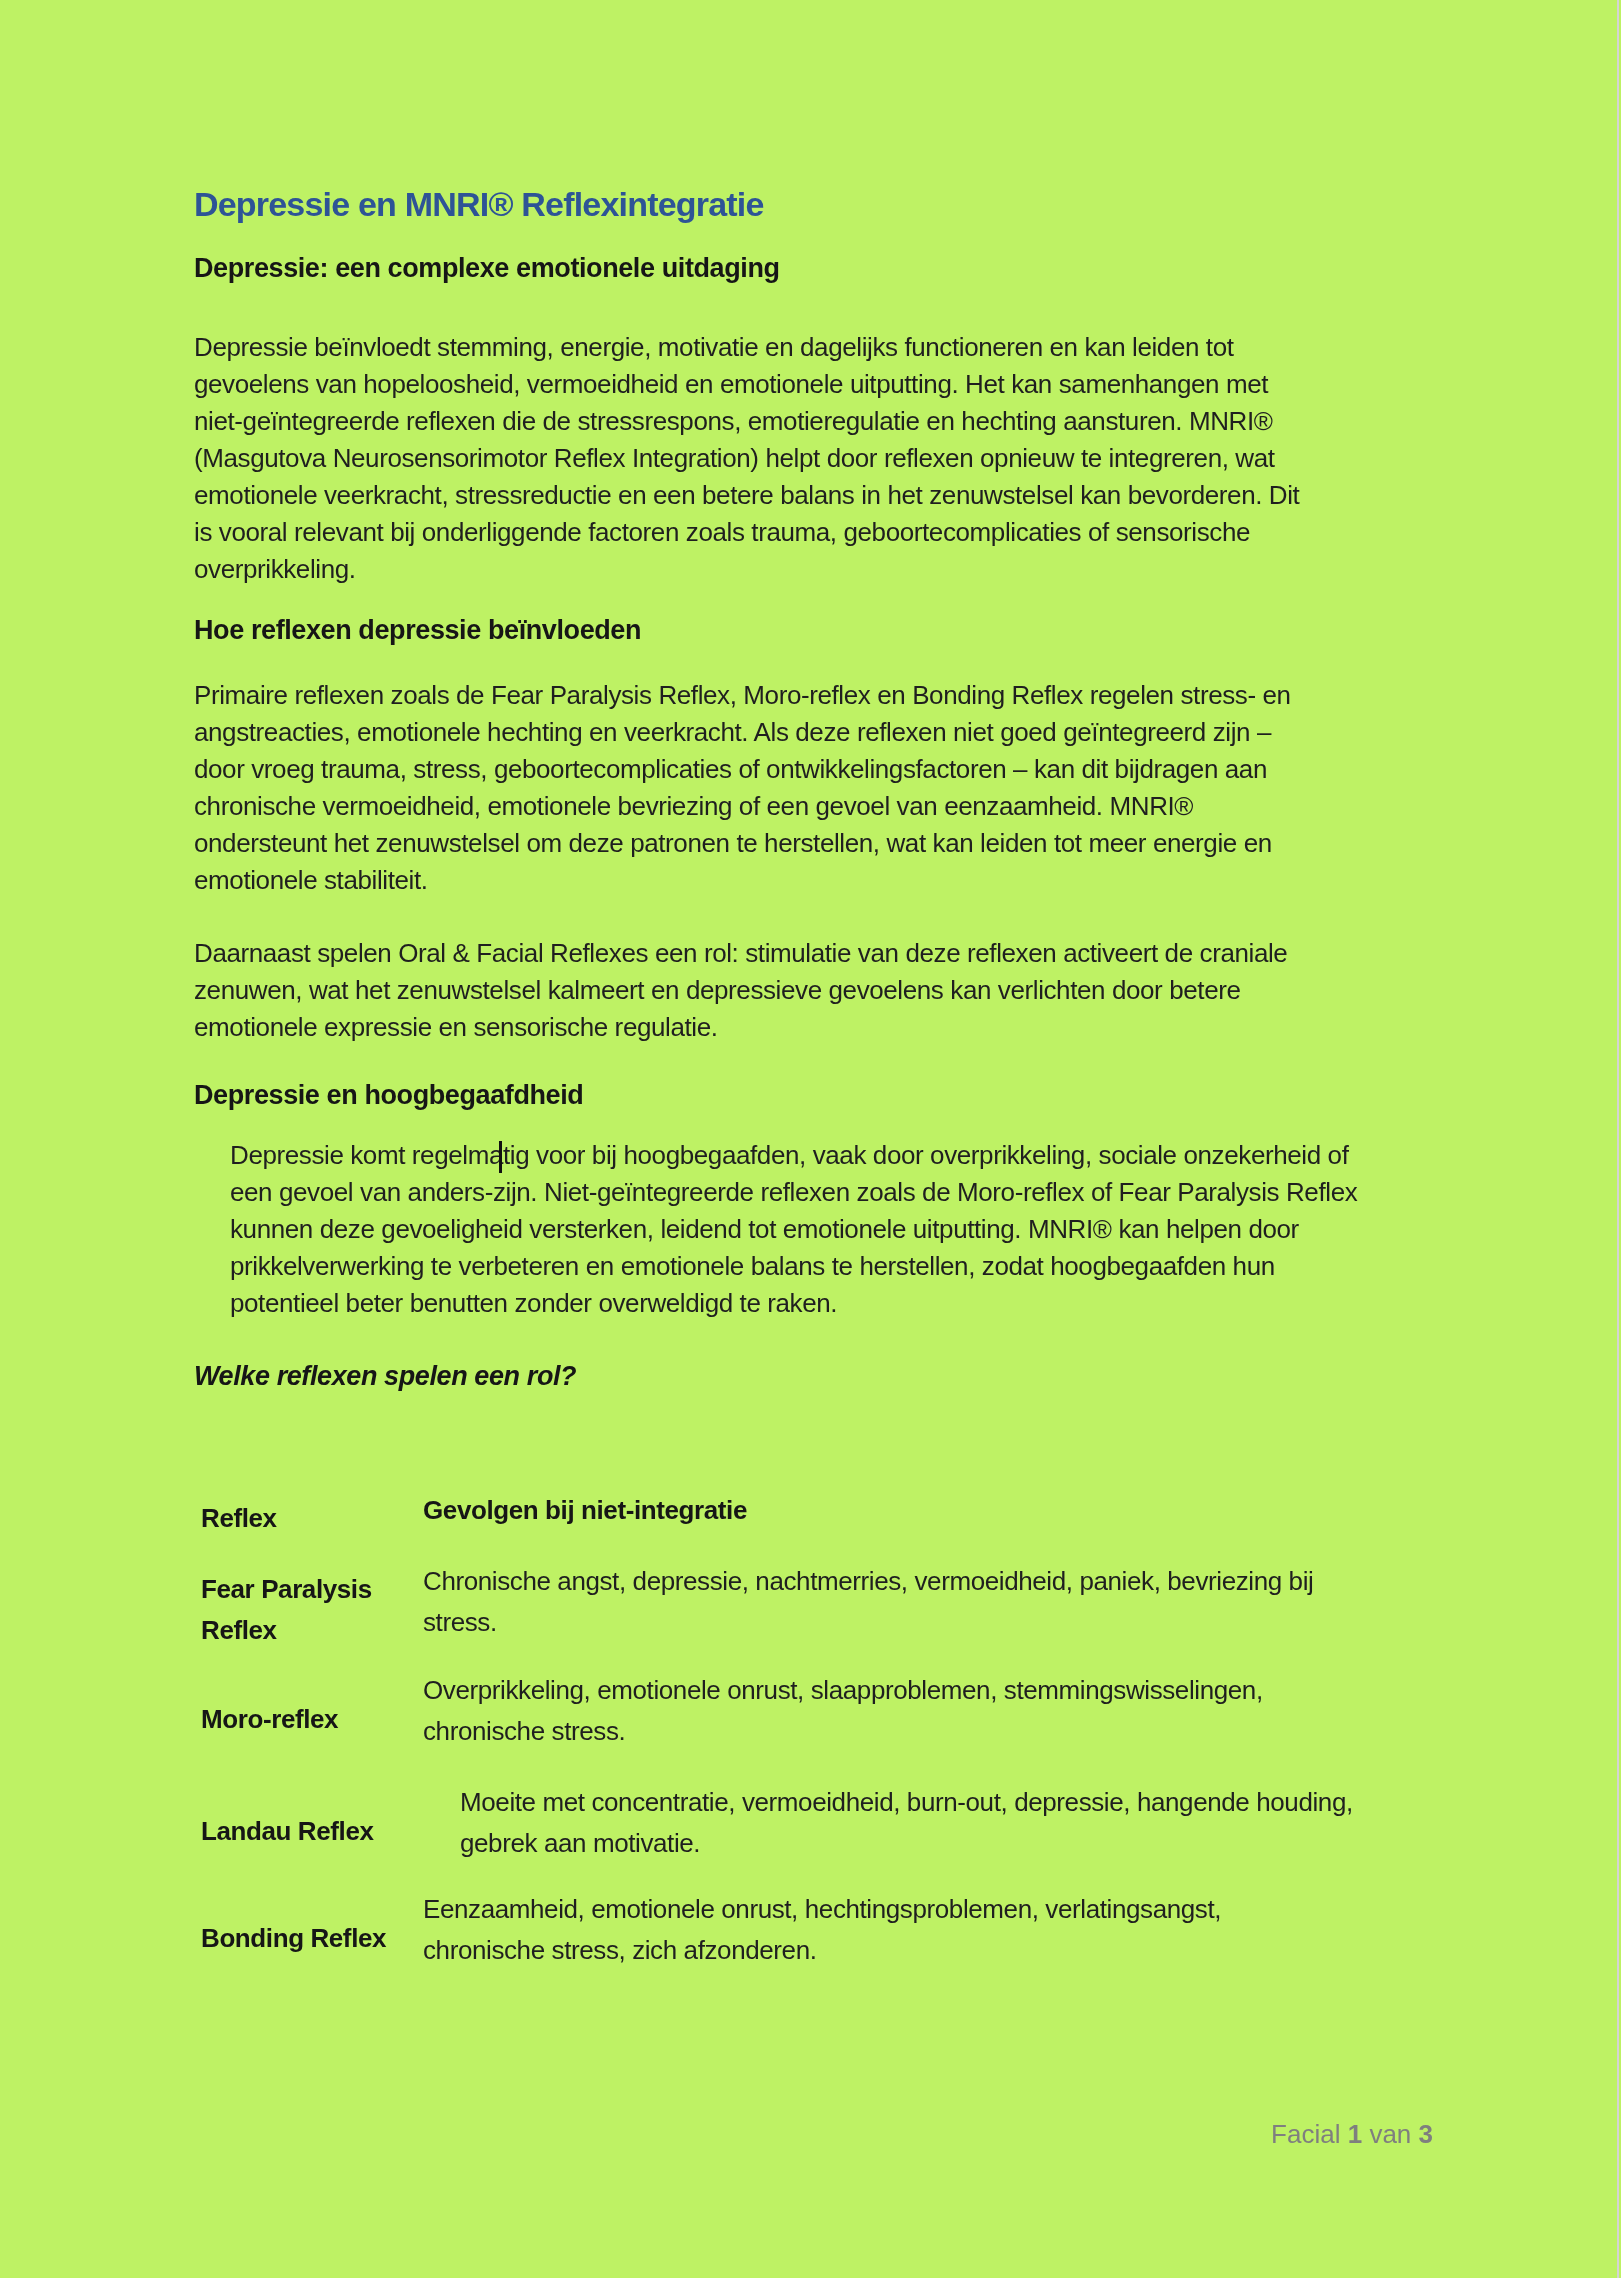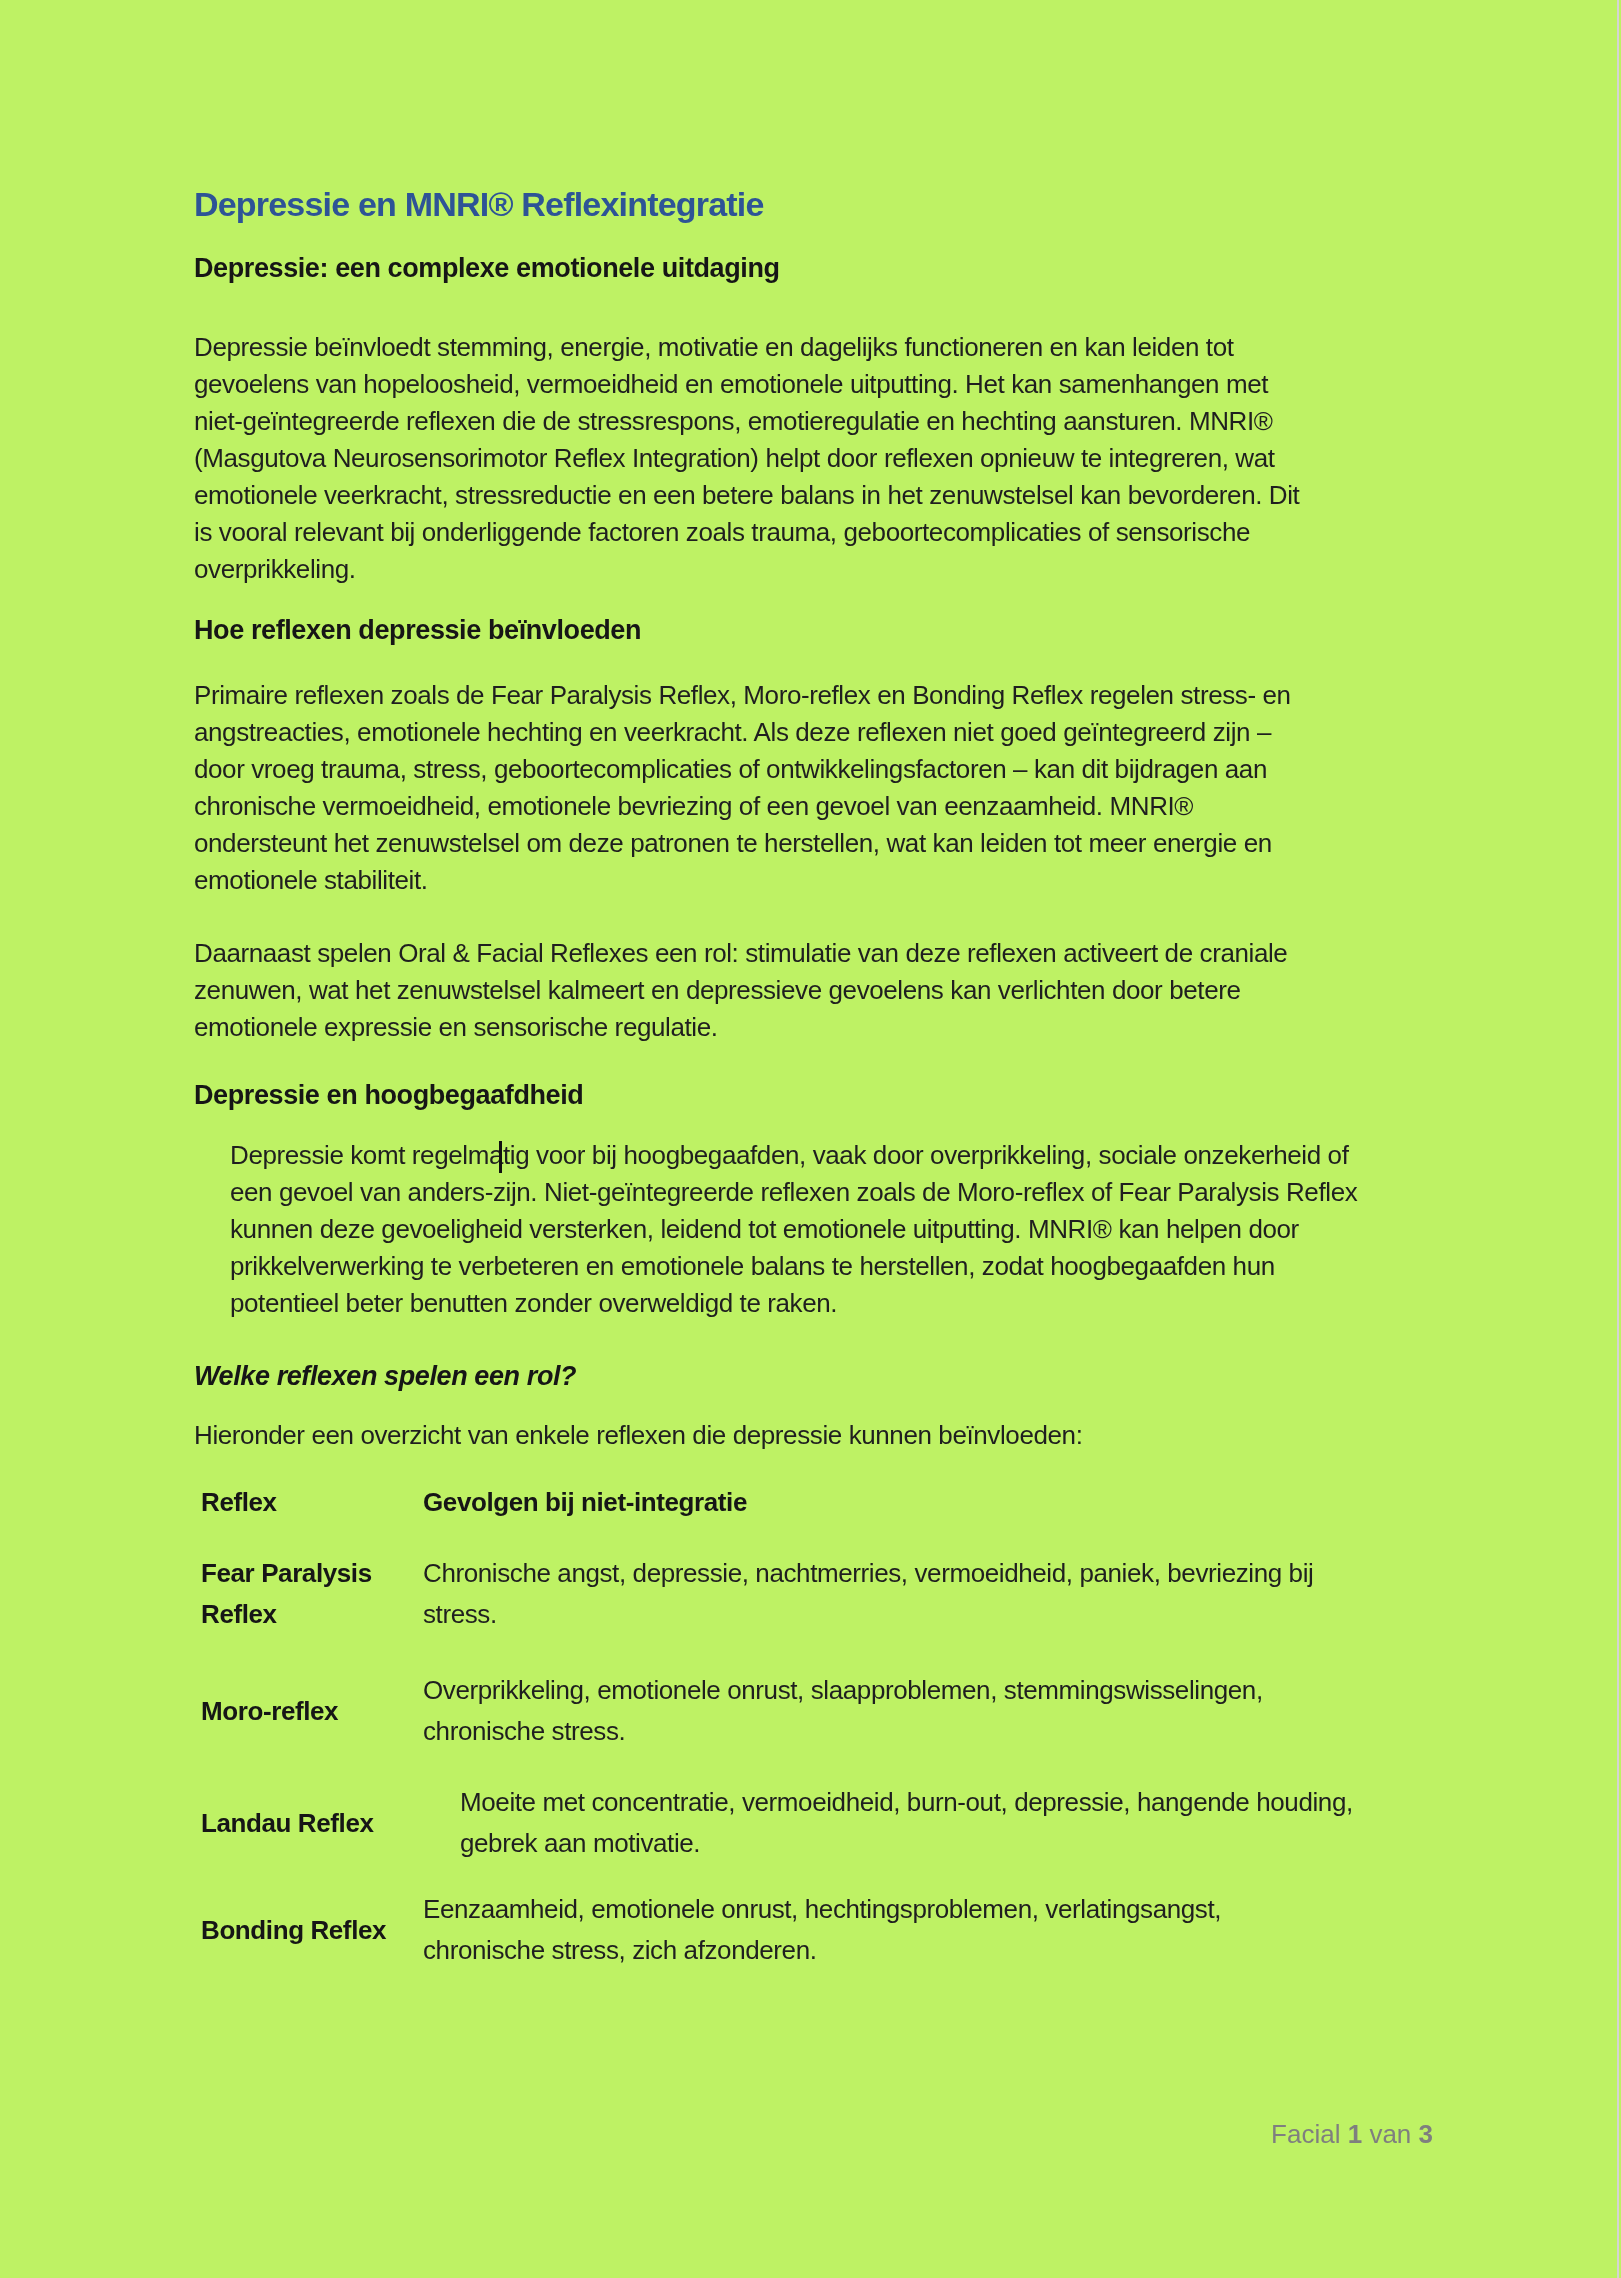--- a/index.html
+++ b/index.html
@@ -31,21 +31,21 @@
     line-height:37px;white-space:pre;color:#1f1f1f;
   }
   .h1{top:250px;} .h2{top:612px;} .h3{top:1077px;} .h4{top:1358px;font-style:italic;}
   .p1{top:329px;} .p2{top:677px;} .p3{top:935px;} .p4{top:1137px;margin-left:36px;} .p5{top:1417px;}
   .tbl-row{
     position:absolute;left:201px;display:flex;align-items:center;
     font-size:26px;letter-spacing:-0.4px;line-height:41px;
   }
   .tbl-header{top:1482px;}
   .row1{top:1553px;} .row2{top:1670px;} .row3{top:1782px;gap:37px;} .row4{top:1889px;}
-  .cell-label{width:222px;font-weight:bold;color:#161616;}
+  .cell-label{width:222px;font-weight:bold;color:#161616;margin-top:16px;}
   .cell-content{width:1025px;white-space:pre;}
   .cell-header{font-weight:bold;color:#161616;white-space:pre;}
   .footer{
     position:absolute;left:194px;top:2116px;width:1239px;
     text-align:right;font-size:26px;line-height:37px;
     color:#7f7f7f;white-space:pre;
   }
   .footer .num{font-weight:bold;}
   .text-cursor{
     position:absolute;left:499px;top:1141px;width:2.5px;height:32px;
@@ -89,21 +89,20 @@
   <div class="para p4">Depressie komt regelmatig voor bij hoogbegaafden, vaak door overprikkeling, sociale onzekerheid of
 een gevoel van anders-zijn. Niet-geïntegreerde reflexen zoals de Moro-reflex of Fear Paralysis Reflex
 kunnen deze gevoeligheid versterken, leidend tot emotionele uitputting. MNRI® kan helpen door
 prikkelverwerking te verbeteren en emotionele balans te herstellen, zodat hoogbegaafden hun
 potentieel beter benutten zonder overweldigd te raken.</div>
 
   <div class="text-cursor"></div>
 
   <div class="heading h4">Welke reflexen spelen een rol?</div>
 
-  <div class="para p5">Hieronder een overzicht van enkele reflexen die depressie kunnen beïnvloeden:</div>
 
   <div class="tbl-row tbl-header">
     <div class="cell-label cell-header">Reflex</div>
     <div class="cell-header">Gevolgen bij niet-integratie</div>
   </div>
 
   <div class="tbl-row row1">
     <div class="cell-label">Fear Paralysis Reflex</div>
     <div class="cell-content">Chronische angst, depressie, nachtmerries, vermoeidheid, paniek, bevriezing bij
 stress.</div>

